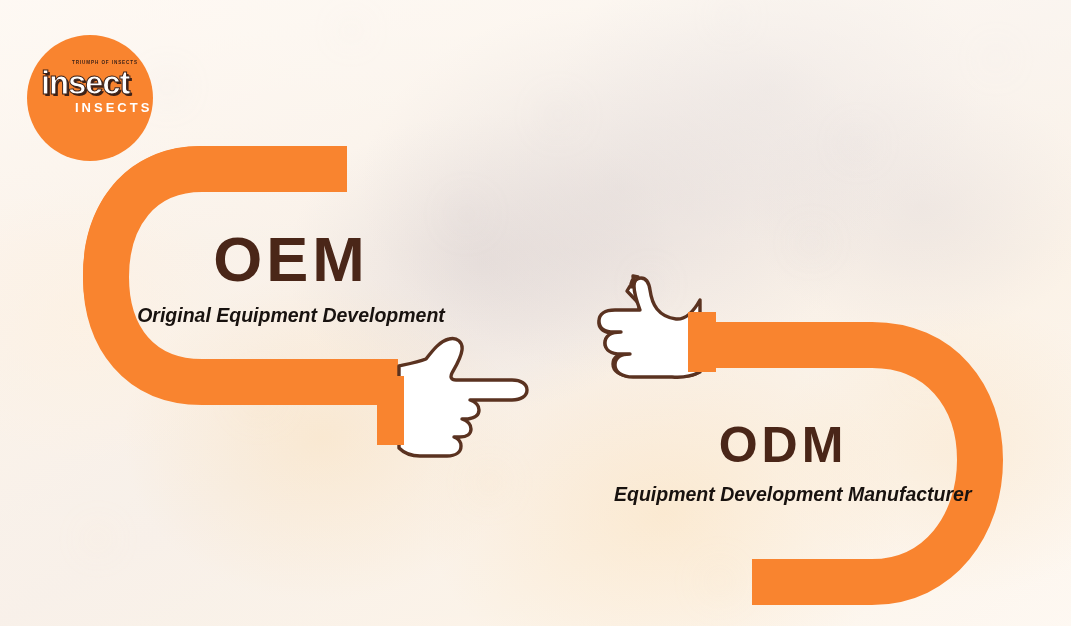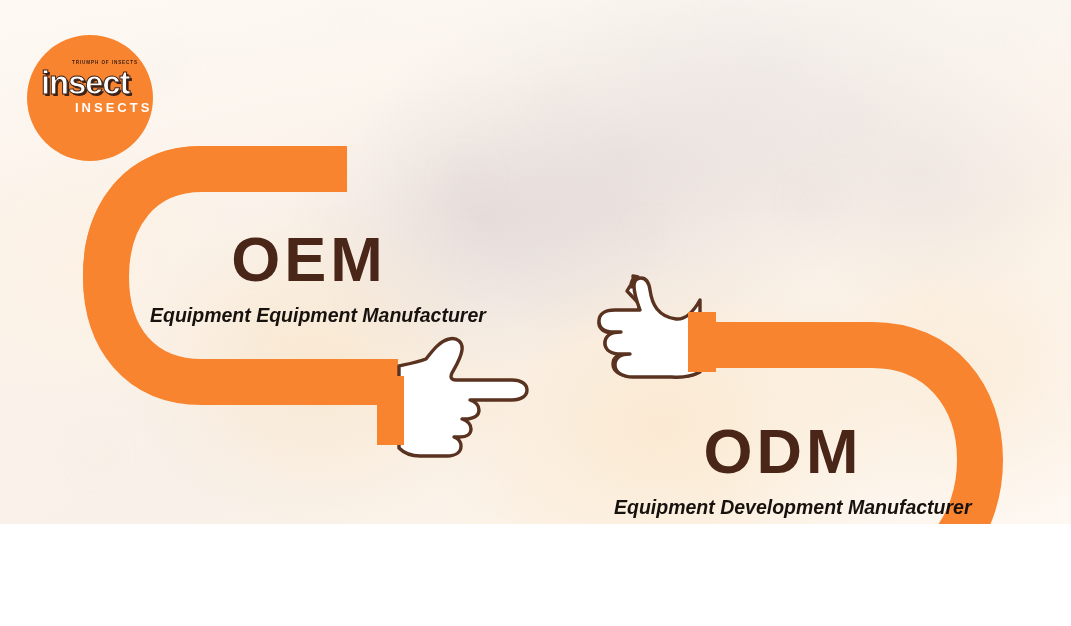--- a/index.html
+++ b/index.html
@@ -7,21 +7,21 @@
     padding: 0;
     background: #ffffff;
   }
   body {
     font-family: "Liberation Sans", sans-serif;
   }
 
   #poster {
     position: relative;
     width: 1071px;
-    height: 524px;
+    height: 626px;
     overflow: hidden;
     background: #f8efe6;
   }
 
   
   .bg-base {
     position: absolute;
     inset: 0;
     background:
       radial-gradient(ellipse 420px 300px at 58% 30%, rgba(196,186,190,0.40), rgba(196,186,190,0) 62%),
@@ -145,33 +145,33 @@
   .subtitle {
     font-family: "Liberation Sans", sans-serif;
     font-style: italic;
     font-weight: 700;
     color: #18120F;
     margin: 0;
     white-space: nowrap;
   }
 
   #oem-block {
-    left: 150px;
+    left: 132px;
     top: 228px;
     width: 318px;
   }
   #oem-block .headline { font-size: 63px; }
   #oem-block .subtitle { font-size: 19.5px; margin-top: 13px; }
 
   #odm-block {
     left: 614px;
     top: 420px;
     width: 338px;
   }
-  #odm-block .headline { font-size: 63px; }
+  #odm-block .headline { font-size: 50px; }
   #odm-block .subtitle { font-size: 19.5px; margin-top: 13px; }
 
   
   .hand-layer { position: absolute; inset: 0; }
 </style>
 </head>
 <body>
 
 <div id="poster">
 
@@ -289,21 +289,21 @@
     <div class="logo-inner">
       <div class="logo-banner"></div>
       <div class="logo-kicker">TRIUMPH OF INSECTS</div>
       <div class="logo-word">insect</div>
       <div class="logo-sub">INSECTS</div>
     </div>
   </div>
 
   <div class="block" id="oem-block">
     <div class="headline">OEM</div>
-    <div class="subtitle">Equipment Equipment Manufacturer</div>
+    <div class="subtitle">Original Equipment Development</div>
   </div>
 
   <div class="block" id="odm-block">
     <div class="headline">ODM</div>
     <div class="subtitle">Equipment Development Manufacturer</div>
   </div>
 
 </div>
 
 </body></html>

